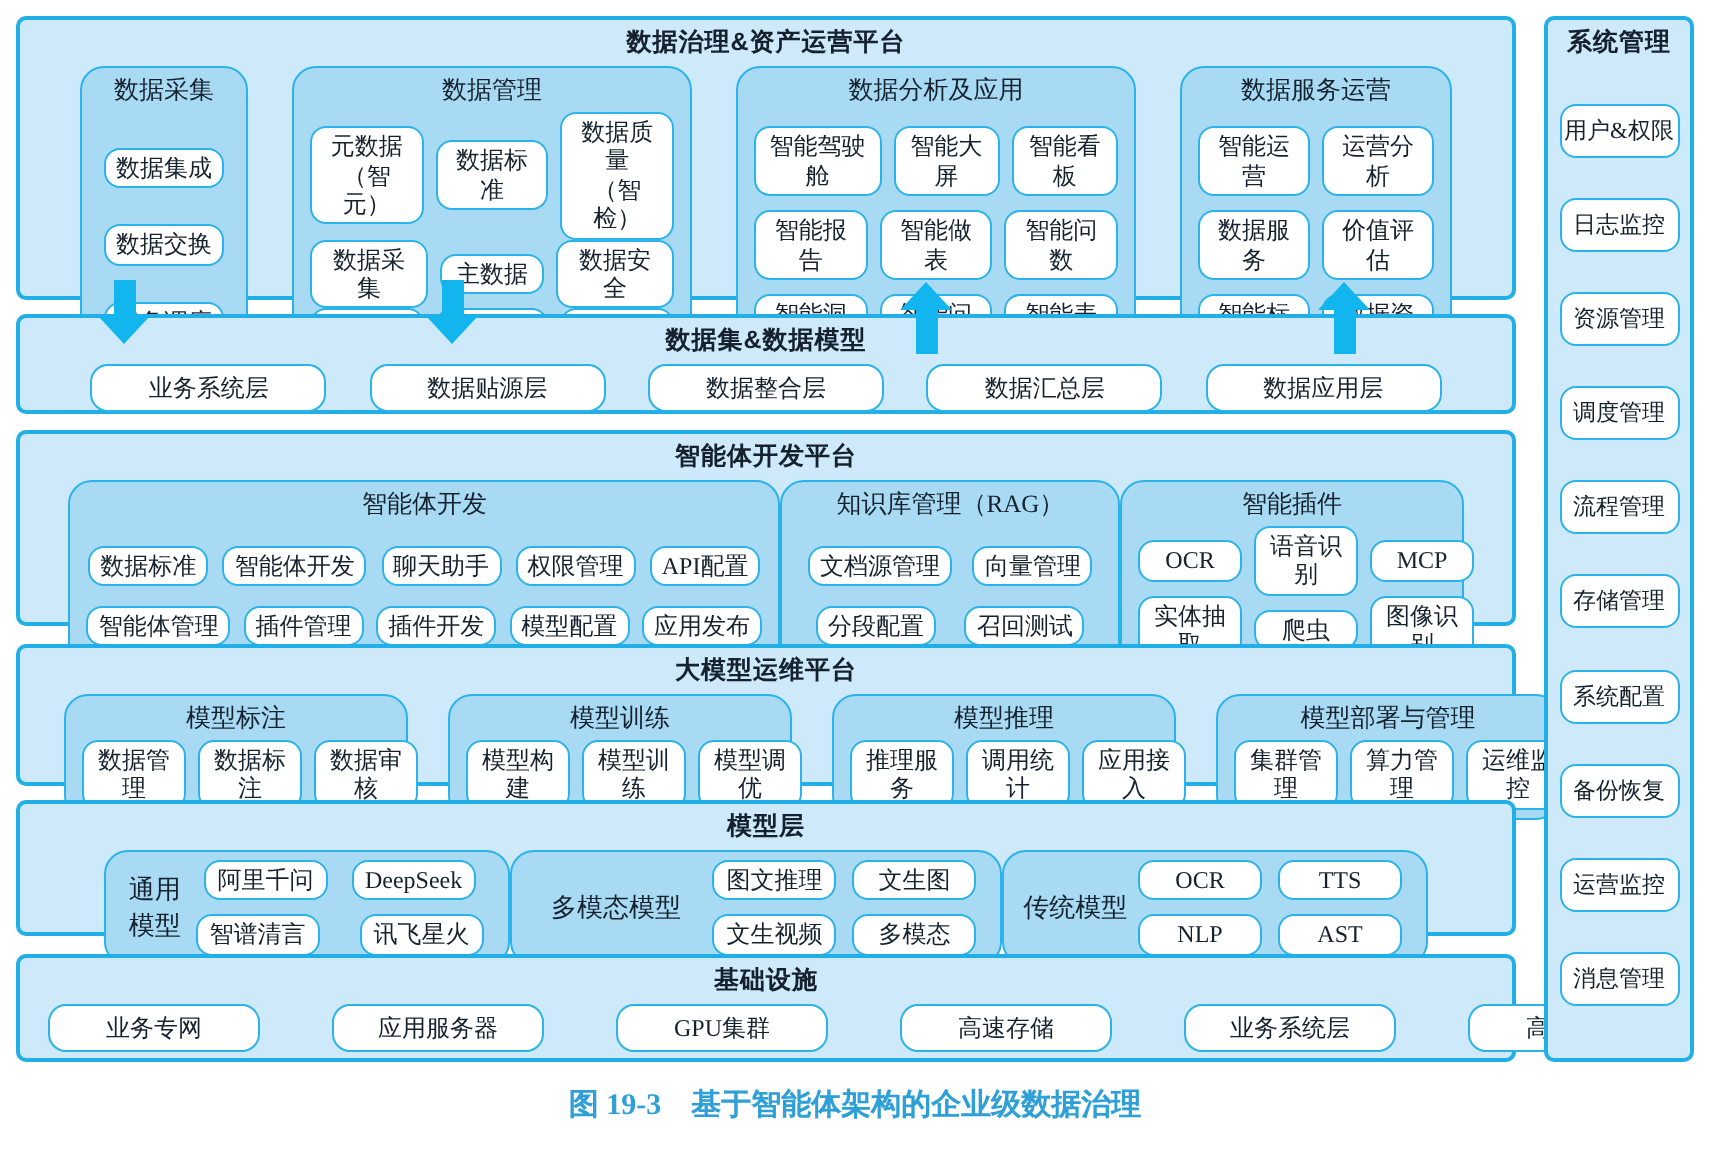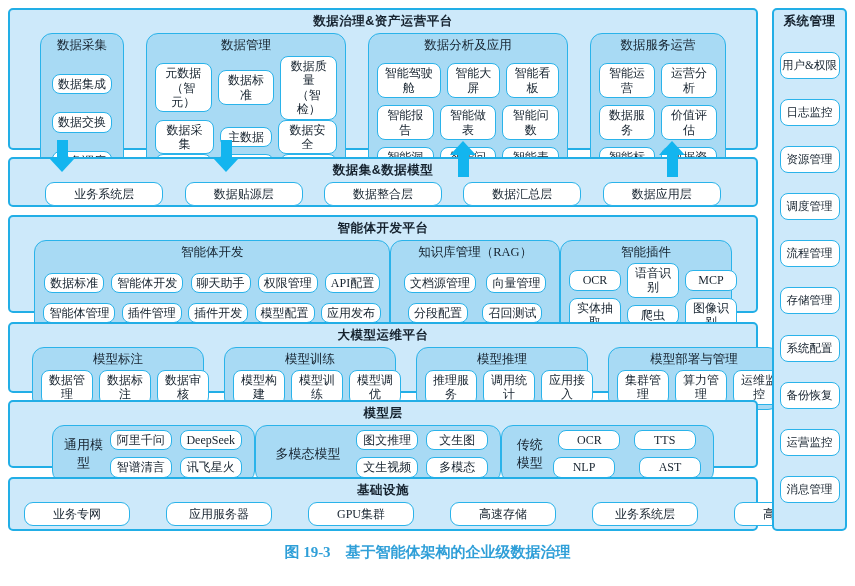--- a/index.html
+++ b/index.html
@@ -233,21 +233,21 @@
       <div class="band" style="top: 400px; height: 68px;">
         <div class="band-title">模型层</div>
         <div class="band-content" style="padding: 0px 28px;">
           <div class="group hgroup" style="width: 204px;">
             <div class="hlabel">通用模型</div>
             <div class="hrows">
               <div class="chip-row" style="gap: 8px;">
                 <div class="chip" style="min-width: 62px;">阿里千问</div>
                 <div class="chip" style="min-width: 62px;">DeepSeek</div>
               </div>
-              <div class="chip-row" style="gap: 8px;">
+              <div class="chip-row" style="gap: 20px;">
                 <div class="chip" style="min-width: 62px;">智谱清言</div>
                 <div class="chip" style="min-width: 62px;">讯飞星火</div>
               </div>
             </div>
           </div>
           <div class="group hgroup" style="width: 248px;">
             <div class="hlabel">多模态模型</div>
             <div class="hrows">
               <div class="chip-row" style="gap: 8px;">
                 <div class="chip" style="min-width: 62px;">图文推理</div>
@@ -259,21 +259,21 @@
               </div>
             </div>
           </div>
           <div class="group hgroup" style="width: 214px;">
             <div class="hlabel">传统模型</div>
             <div class="hrows">
               <div class="chip-row" style="gap: 8px;">
                 <div class="chip" style="min-width: 62px;">OCR</div>
                 <div class="chip" style="min-width: 62px;">TTS</div>
               </div>
-              <div class="chip-row" style="gap: 24px; align-items: flex-end;">
+              <div class="chip-row" style="gap: 8px; align-items: flex-end;">
                 <div class="chip" style="min-width: 62px;">NLP</div>
                 <div class="chip" style="min-width: 62px;">AST</div>
               </div>
             </div>
           </div>
         </div>
       </div>
       <div class="band" style="top: 477px; height: 54px;">
         <div class="band-title">基础设施</div>
         <div class="band-content" style="align-items: center; justify-content: space-evenly; gap: 36px;">

